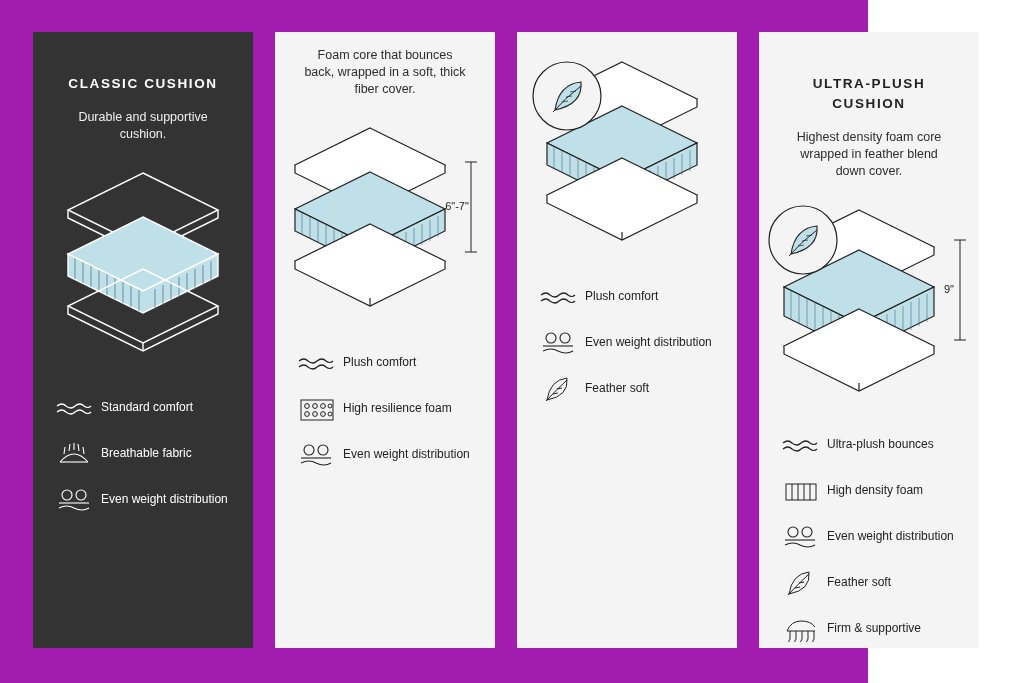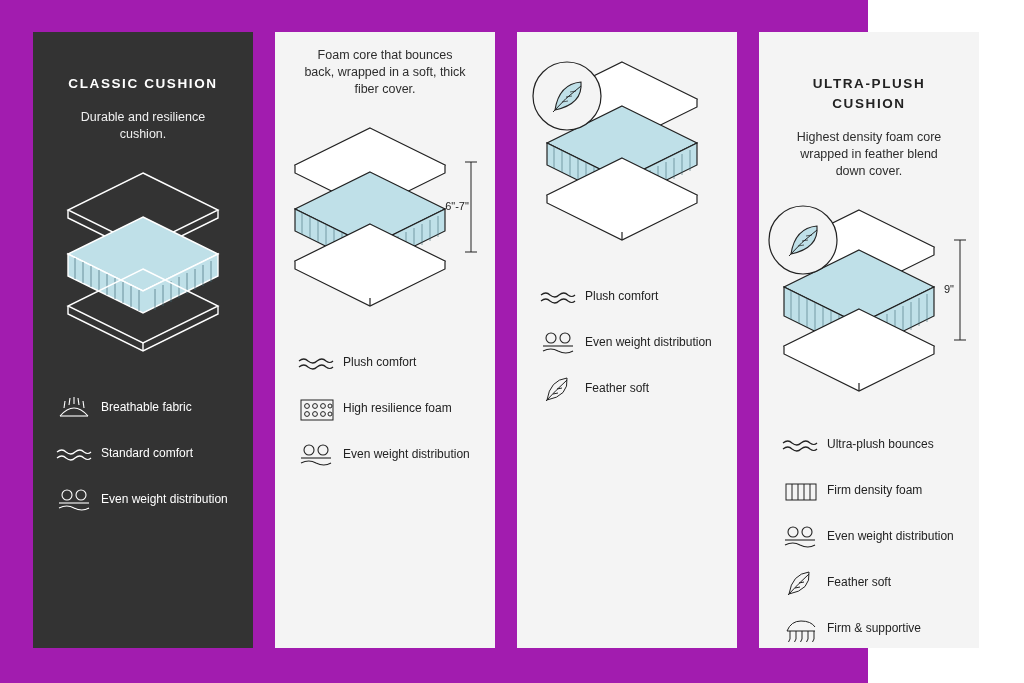--- a/index.html
+++ b/index.html
@@ -105,21 +105,21 @@
   }
 </style>
 </head>
 <body>
 
 <div class="board">
   <div class="cards">
 
     <div class="card dark">
       <div class="card-title">CLASSIC CUSHION</div>
-      <div class="card-sub">Durable and resilience cushion.</div>
+      <div class="card-sub">Durable and supportive cushion.</div>
 
       <div class="illus">
         <svg width="200" height="210" viewBox="0 0 200 210">
           <g stroke="#ffffff" stroke-width="1.4" fill="none">
 
             <path d="M100 18 L175 55 L100 92 L25 55 Z" fill="none"></path>
             <path d="M25 55 L25 63 L100 100 L175 63 L175 55" fill="none"></path>
             <path d="M100 92 L100 100"></path>
 
             <path d="M100 62 L175 99 L100 136 L25 99 Z" fill="#bfe0e8" stroke="#ffffff"></path>
@@ -147,44 +147,44 @@
             <path d="M100 114 L175 151 L100 188 L25 151 Z" fill="none"></path>
             <path d="M25 151 L25 159 L100 196 L175 159 L175 151" fill="none"></path>
             <path d="M100 188 L100 196"></path>
           </g>
         </svg>
       </div>
 
       <div class="features">
         <div class="feature">
           <span class="fi">
+            <svg width="38" height="18" viewBox="0 0 38 18">
+                <g fill="none" stroke="#ffffff" stroke-width="1.2">
+              <path d="M2 6 q5 -4 9 0 q5 4 9 0 q5 -4 9 0 q4 3 7 0"></path>
+              <path d="M2 12 q5 -4 9 0 q5 4 9 0 q5 -4 9 0 q4 3 7 0"></path>
+            </g>
+              </svg>
+          </span>
+          <span class="flabel">Standard comfort</span>
+        </div>
+        <div class="feature">
+          <span class="fi">
             <svg width="38" height="26" viewBox="0 0 38 26">
                 <g fill="none" stroke="#ffffff" stroke-width="1.1">
               <path d="M5 20 h28"></path>
               <path d="M5 20 q7 -8 14 -8 q7 0 14 8"></path>
               <path d="M9 12 l1 -7"></path>
                   <path d="M14 9 l1 -7"></path>
                   <path d="M19 8 l0 -7"></path>
               <path d="M24 9 l-1 -7"></path>
                   <path d="M29 12 l-1 -7"></path>
             </g>
               </svg>
           </span>
           <span class="flabel">Breathable fabric</span>
-        </div>
-        <div class="feature">
-          <span class="fi">
-            <svg width="38" height="18" viewBox="0 0 38 18">
-                <g fill="none" stroke="#ffffff" stroke-width="1.2">
-              <path d="M2 6 q5 -4 9 0 q5 4 9 0 q5 -4 9 0 q4 3 7 0"></path>
-              <path d="M2 12 q5 -4 9 0 q5 4 9 0 q5 -4 9 0 q4 3 7 0"></path>
-            </g>
-              </svg>
-          </span>
-          <span class="flabel">Standard comfort</span>
         </div>
         <div class="feature">
           <span class="fi">
             <svg width="38" height="28" viewBox="0 0 38 28">
                 <g fill="none" stroke="#ffffff" stroke-width="1.1">
               <circle cx="12" cy="8" r="5"></circle>
               <circle cx="26" cy="8" r="5"></circle>
               <path d="M4 16 h30"></path>
               <path d="M4 21 q8 -4 15 0 q8 4 15 0"></path>
             </g>
@@ -440,21 +440,21 @@
             <svg width="40" height="26" viewBox="0 0 40 26">
                 <g fill="none" stroke="#222222" stroke-width="1">
               <rect x="5" y="5" width="30" height="16"></rect>
               <path d="M11 5 L11 21"></path>
                   <path d="M17 5 L17 21"></path>
                   <path d="M23 5 L23 21"></path>
                   <path d="M29 5 L29 21"></path>
             </g>
               </svg>
           </span>
-          <span class="flabel">Firm density foam</span>
+          <span class="flabel">High density foam</span>
         </div>
         <div class="feature">
           <span class="fi">
             <svg width="38" height="28" viewBox="0 0 38 28">
                 <g fill="none" stroke="#222222" stroke-width="1.1">
               <circle cx="12" cy="8" r="5"></circle>
               <circle cx="26" cy="8" r="5"></circle>
               <path d="M4 16 h30"></path>
               <path d="M4 21 q8 -4 15 0 q8 4 15 0"></path>
             </g>

